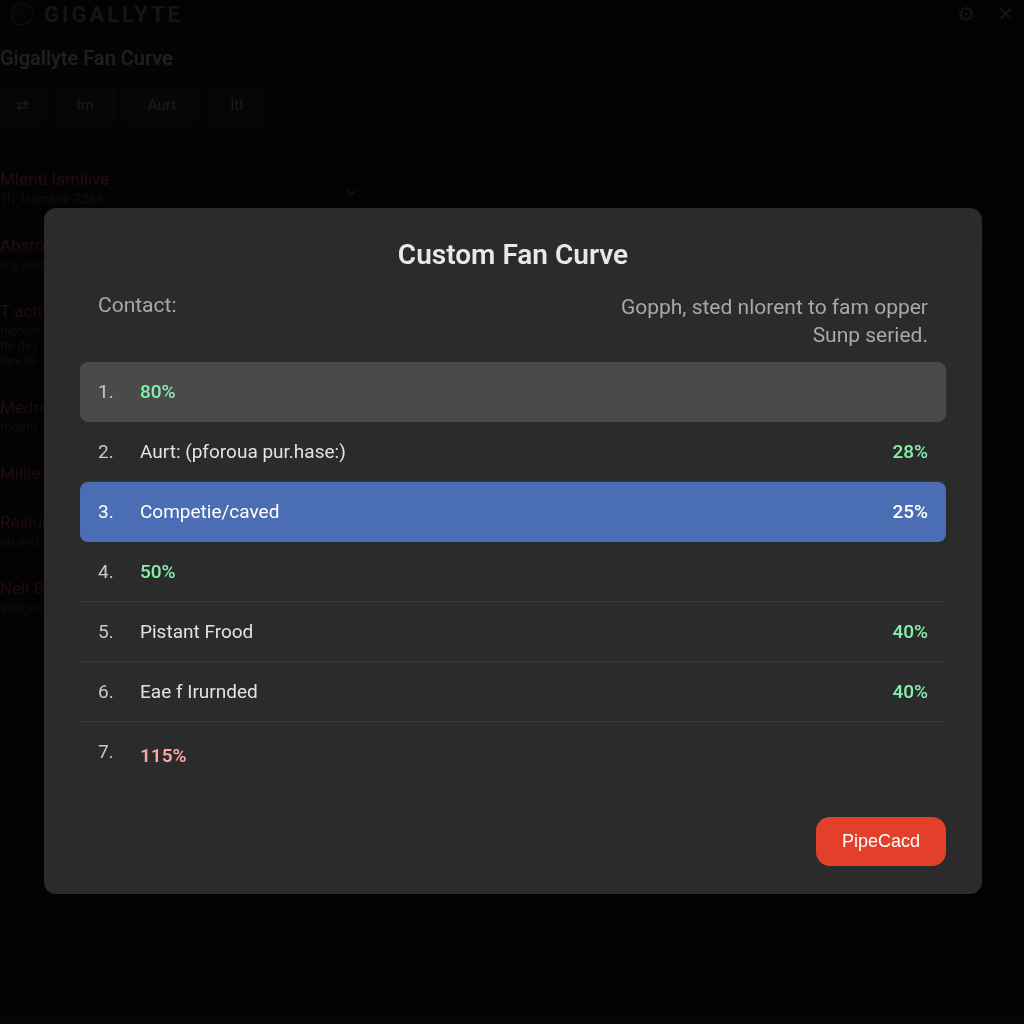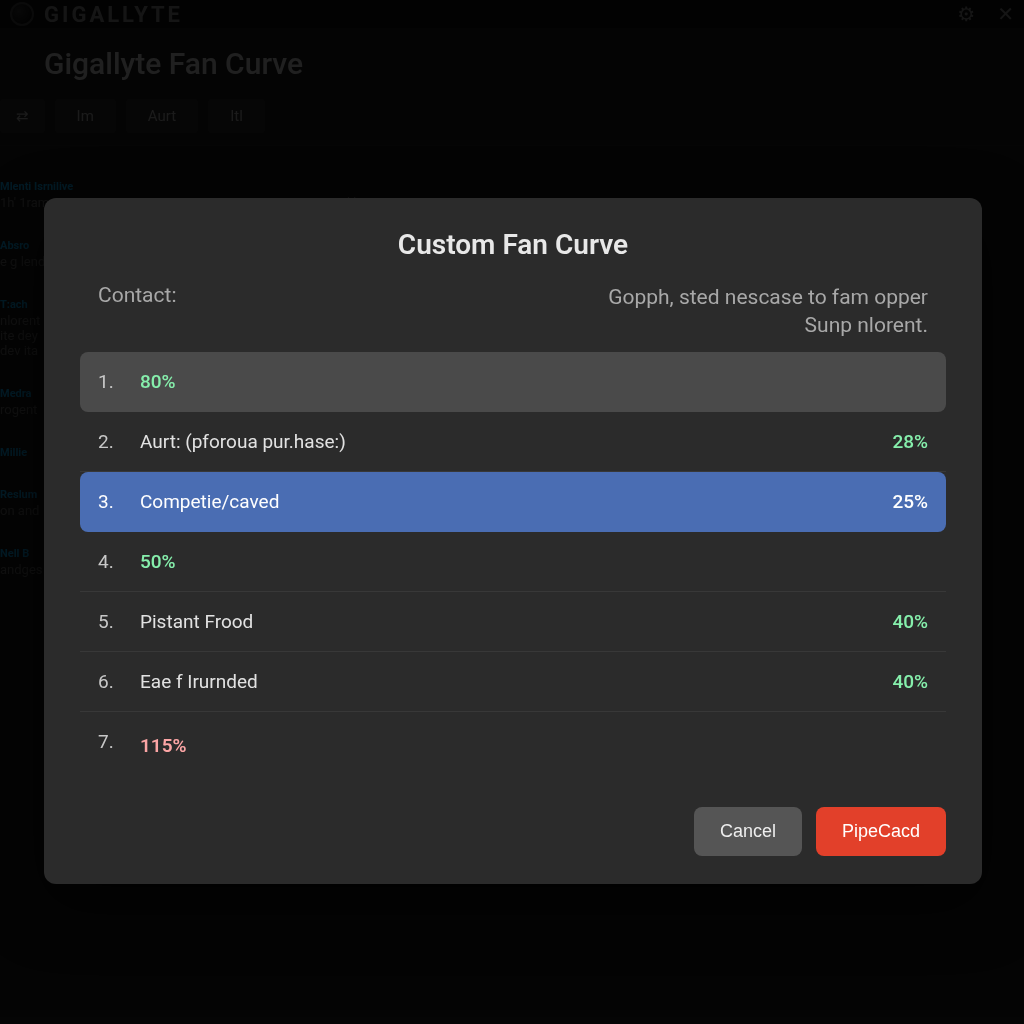--- a/index.html
+++ b/index.html
@@ -26,54 +26,54 @@
   .brand { display: flex; align-items: center; gap: 10px; }
   .brand-logo {
     width: 24px; height: 24px; border-radius: 50%;
     background: radial-gradient(circle at 35% 35%, #333, #000);
     border: 2px solid #444;
   }
   .brand-text { font-size: 22px; font-weight: 700; letter-spacing: 3px; color: #888; }
   .topbar-icons { display: flex; gap: 22px; color: #888; font-size: 20px; }
   .page-title-bar {
     padding: 18px 6px 18px 0;
-    font-size: 30px; font-weight: 500; color: #ccc; margin-left: 44px;
+    font-size: 20px; font-weight: 500; color: #ccc;
   }
   .tabs-row {
     display: flex; gap: 10px; padding: 0 0 12px 0;
     border-bottom: 1px solid #222;
   }
   .tab-btn {
     background: #2c2c2c; color: #aaa;
     padding: 8px 22px; border-radius: 4px;
     font-size: 15px;
   }
   .tab-btn.icon-only { padding: 8px 16px; }
   .side-col {
     width: 370px;
     padding-top: 20px;
   }
   .side-item {
     padding: 14px 10px 14px 0;
     border-bottom: 1px solid #1a1a1a;
   }
   .side-item.first { display:flex; justify-content:space-between; align-items:center; }
-  .side-item-title { font-size: 11px; color: #0ea5e9; font-weight: 700; }
+  .side-item-title { font-size: 17px; color: #ec4899; font-weight: 400; }
   .side-item-sub { font-size: 13px; color: #666; margin-top: 2px; }
 
   
   .dim-overlay {
     position: absolute; inset: 0;
     background: rgba(0,0,0,0.55);
   }
 
   
   .modal {
     position: absolute;
-    left: 44px; top: 198px;
+    left: 44px; top: 208px;
     width: 938px; height: 686px;
     background: #2b2b2b;
     border-radius: 12px;
     box-shadow: 0 20px 60px rgba(0,0,0,0.7);
     display: flex; flex-direction: column;
     padding: 30px 36px 28px 36px;
   }
   .modal-title {
     text-align: center;
     font-size: 28px;
@@ -117,21 +117,21 @@
     margin-top: 20px;
   }
   .btn {
     padding: 14px 26px;
     border-radius: 8px;
     font-size: 18px;
     border: none;
     cursor: pointer;
   }
   .btn-cancel { background: #555; color: #eee; }
-  .btn-primary { background: #e2402a; color: #fff; font-weight: 500; }
+  .btn-primary { background: #e2402a; color: #fff; font-weight: 500; border-radius: 14px; }
 </style>
 </head>
 <body>
 
 <div class="app-bg">
   <div class="topbar">
     <div class="brand">
       <div class="brand-logo"></div>
       <div class="brand-text">GIGALLYTE</div>
     </div>
@@ -182,21 +182,21 @@
     </div>
   </div>
 </div>
 
 <div class="dim-overlay"></div>
 
 <div class="modal">
   <div class="modal-title">Custom Fan Curve</div>
   <div class="modal-header-row">
     <div>Contact:</div>
-    <div class="modal-header-right">Gopph, sted nescase to fam opper Sunp nlorent.</div>
+    <div class="modal-header-right">Gopph, sted nlorent to fam opper Sunp seried.</div>
   </div>
   <div class="list">
 
     <div class="row hover">
       <div class="row-num">1.</div>
       <div class="row-val">80%</div>
     </div>
 
     <div class="row">
       <div class="row-num">2.</div>
@@ -227,16 +227,15 @@
       <div class="row-val">40%</div>
     </div>
 
     <div class="row">
       <div class="row-num">7.</div>
       <div class="row-val warn">115%</div>
     </div>
 
   </div>
   <div class="modal-footer">
-    <button class="btn btn-cancel">Cancel</button>
     <button class="btn btn-primary">PipeCacd</button>
   </div>
 </div>
 
 </body></html>

